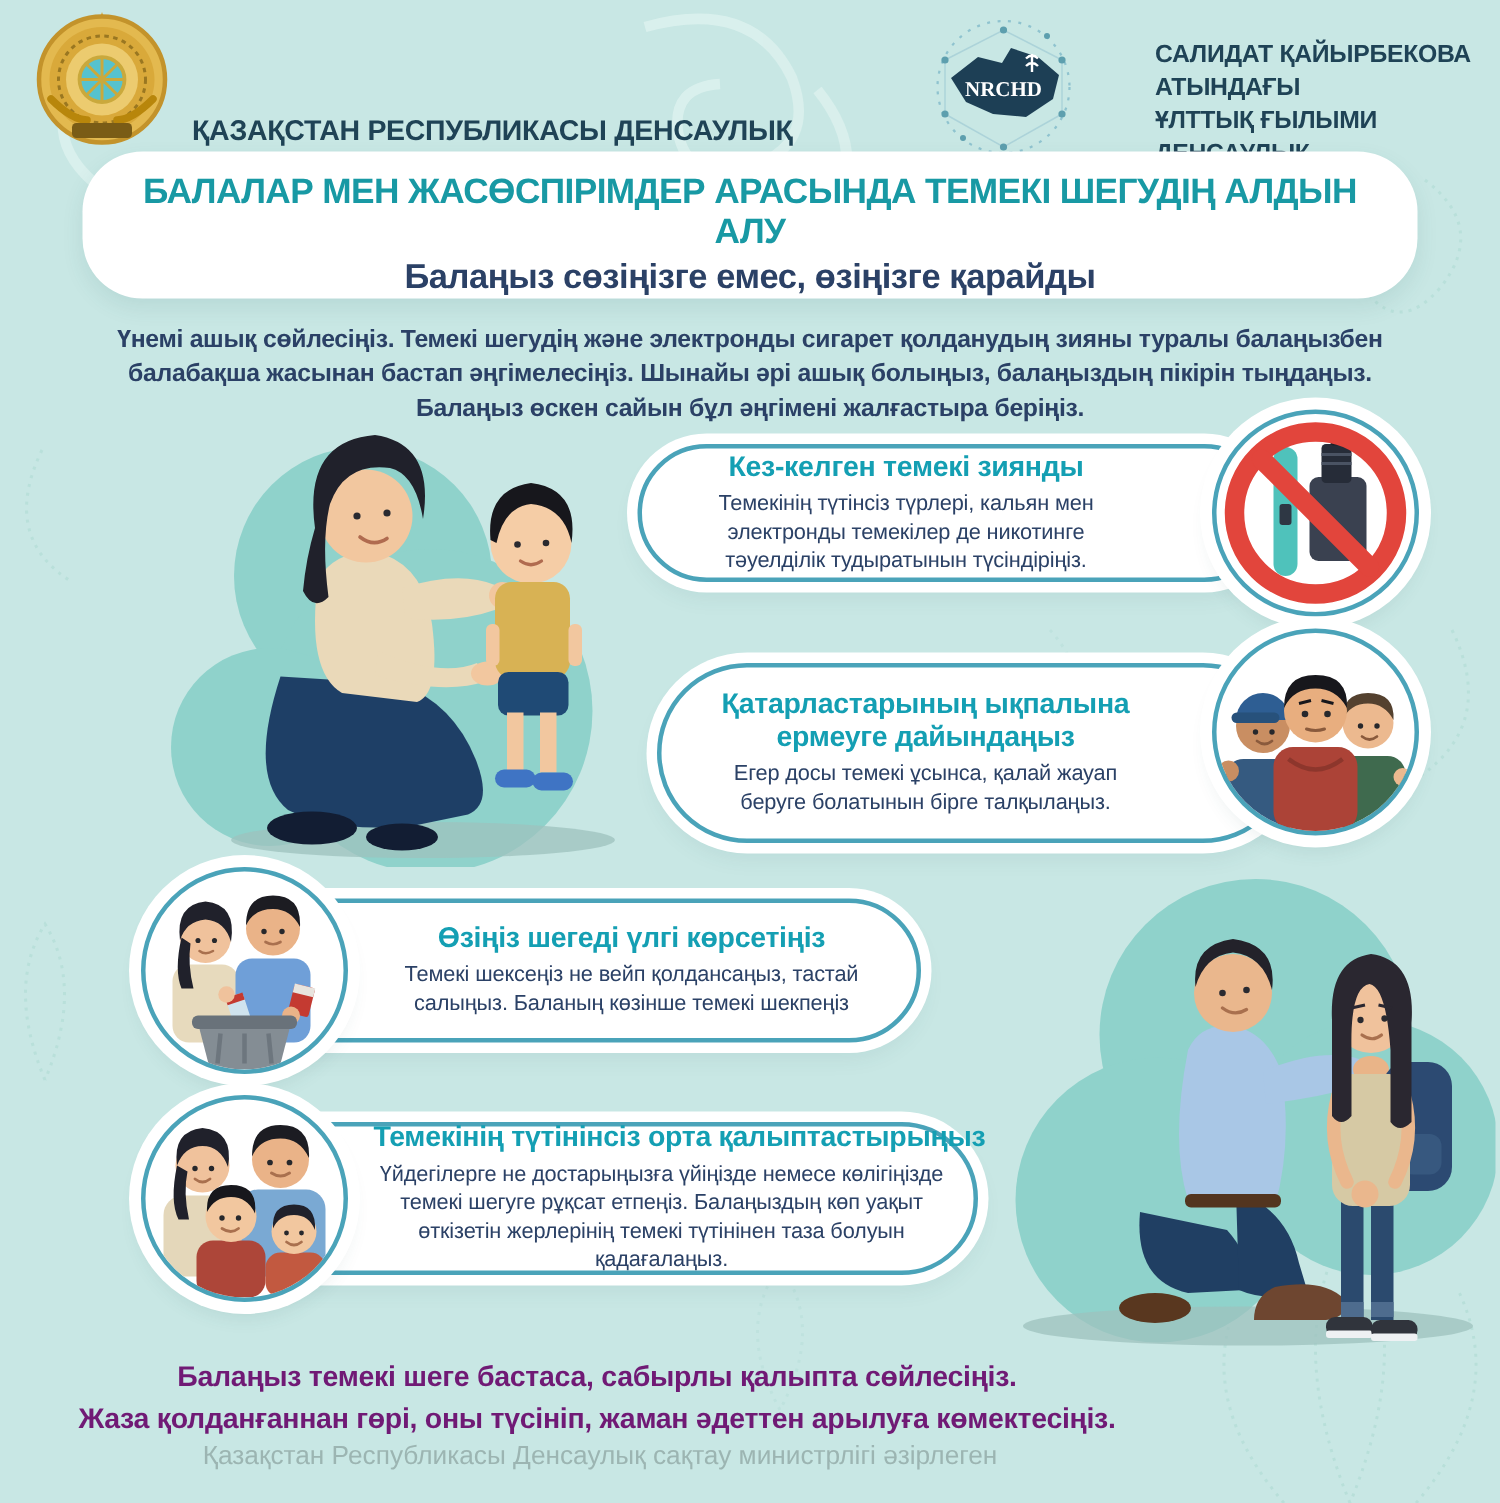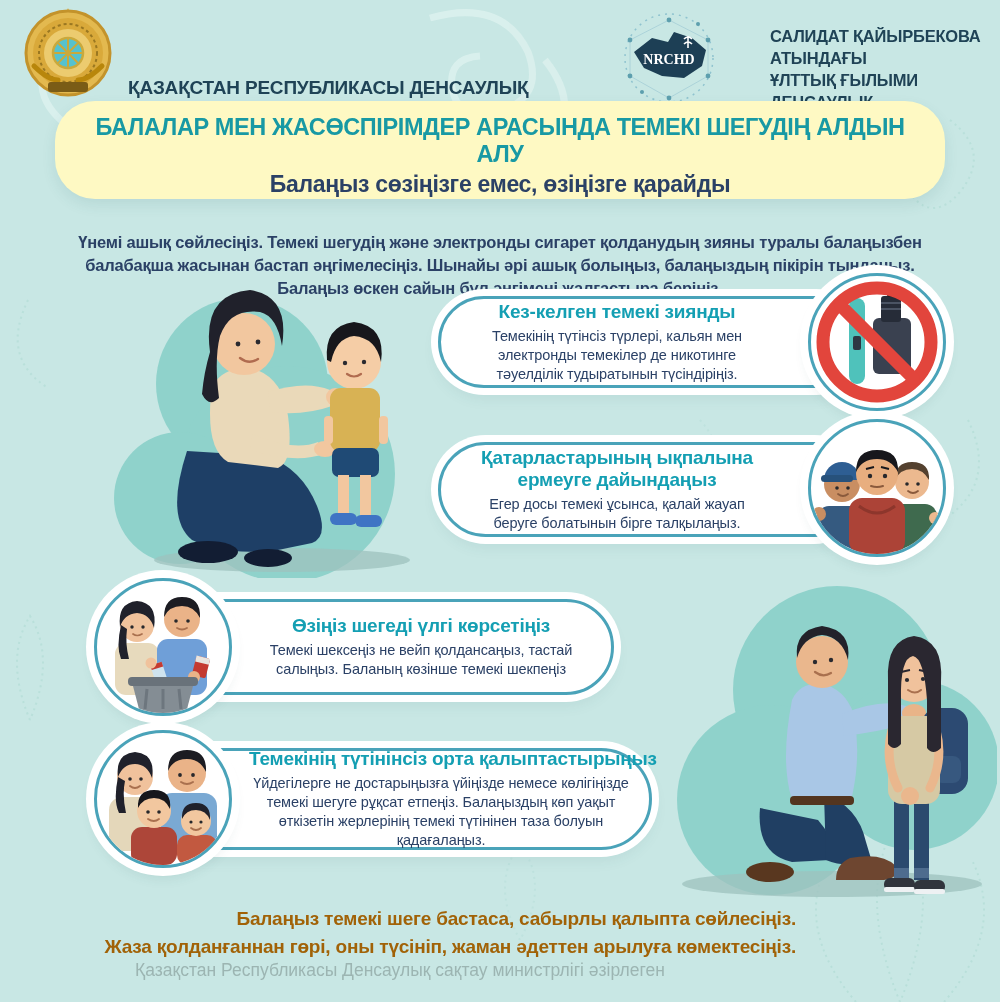--- a/index.html
+++ b/index.html
@@ -7,54 +7,54 @@
   .poster{position:relative;width:1000px;height:1002px;background:#c8e7e4;overflow:hidden;}
   .orn{position:absolute;left:0;top:0;pointer-events:none;}
 
   
   .emblem{position:absolute;left:20px;top:6px;}
   .gov-text{position:absolute;left:128px;top:27px;color:#1f4356;font-weight:bold;font-size:19px;line-height:25px;letter-spacing:-0.2px;margin-top:48px;}
   .nrchd-logo{position:absolute;left:618px;top:10px;}
   .nrchd-text{position:absolute;left:770px;top:25px;color:#1f4356;font-weight:bold;font-size:16.5px;line-height:22px;letter-spacing:-0.2px;}
 
   
-  .title-box{position:absolute;left:55px;top:101px;width:890px;height:98px;background:#fef9c3;border-radius:40px;
+  .title-box{position:absolute;left:55px;top:101px;width:890px;height:98px;background:#ffffff;border-radius:40px;
              box-shadow:0 6px 14px rgba(42,94,99,.10);text-align:center;}
   .title-box h1{margin:13px 20px 0;font-size:23.5px;line-height:27px;color:#1899a4;letter-spacing:-0.4px;}
   .title-box h2{margin:3px 20px 0;font-size:23px;color:#2b4166;letter-spacing:-0.3px;}
   .title-box p{margin:4px 20px 0;font-size:16.5px;font-weight:bold;color:#2b4166;letter-spacing:-0.2px;}
 
-  .intro{position:absolute;left:50px;top:214px;width:900px;text-align:center;color:#2b4166;
+  .intro{position:absolute;left:50px;top:198px;width:900px;text-align:center;color:#2b4166;
          font-size:16.5px;font-weight:bold;line-height:23px;letter-spacing:-0.2px;}
 
   
   .pill{position:absolute;background:#fff;border:3px solid #4aa3b9;border-radius:60px;
         box-shadow:0 0 0 7px #ffffff,0 8px 16px rgba(40,90,95,.10);
         display:flex;flex-direction:column;justify-content:center;text-align:center;box-sizing:border-box;}
   .pill h3{margin:0 0 4px;font-size:19px;line-height:22px;color:#149fb3;letter-spacing:-0.2px;}
   .pill p{margin:0;font-size:14.5px;line-height:19px;color:#2b4166;letter-spacing:-0.1px;}
   .nowrap{white-space:nowrap;}
   .badge{position:absolute;width:132px;height:132px;background:#fff;border:3px solid #4aa3b9;border-radius:50%;
          box-shadow:0 0 0 8px #ffffff,0 8px 14px rgba(40,90,95,.14);overflow:hidden;z-index:5;}
   .badge svg{display:block;}
 
-  .pill1{left:438px;top:296px;width:424px;height:92px;padding:0 92px 0 26px;}
+  .pill1{left:425px;top:296px;width:424px;height:92px;padding:0 92px 0 26px;}
   .badge1{left:808px;top:273px;}
-  .pill2{left:438px;top:442px;width:424px;height:95px;padding:0 92px 0 26px;}
+  .pill2{left:438px;top:442px;width:424px;height:120px;padding:0 92px 0 26px;}
   .badge2{left:808px;top:419px;}
   .pill3{left:128px;top:599px;width:486px;height:96px;padding:0 22px 0 122px;}
   .badge3{left:94px;top:578px;}
   .pill4{left:128px;top:748px;width:524px;height:102px;padding:0 16px 0 118px;}
   .badge4{left:94px;top:730px;}
 
   .illus{position:absolute;}
   .illus-left{left:92px;top:266px;}
   .illus-right{left:642px;top:550px;}
 
-  .outro{position:absolute;left:0;top:908px;width:796px;text-align:right;color:#a16207;}
+  .outro{position:absolute;left:0;top:908px;width:796px;text-align:center;color:#701a75;}
   .outro p{margin:0 0 6px;font-size:19px;font-weight:bold;letter-spacing:-0.2px;}
   .credit{position:absolute;left:0;top:960px;width:800px;text-align:center;color:#9cb5b2;font-size:17.5px;}
 </style>
 </head>
 <body>
 
 <div class="poster">
 
   <svg class="orn" width="1000" height="1002" viewBox="0 0 1000 1002">
     <g fill="none" stroke="#daf0ed" stroke-width="7" opacity="0.95">

